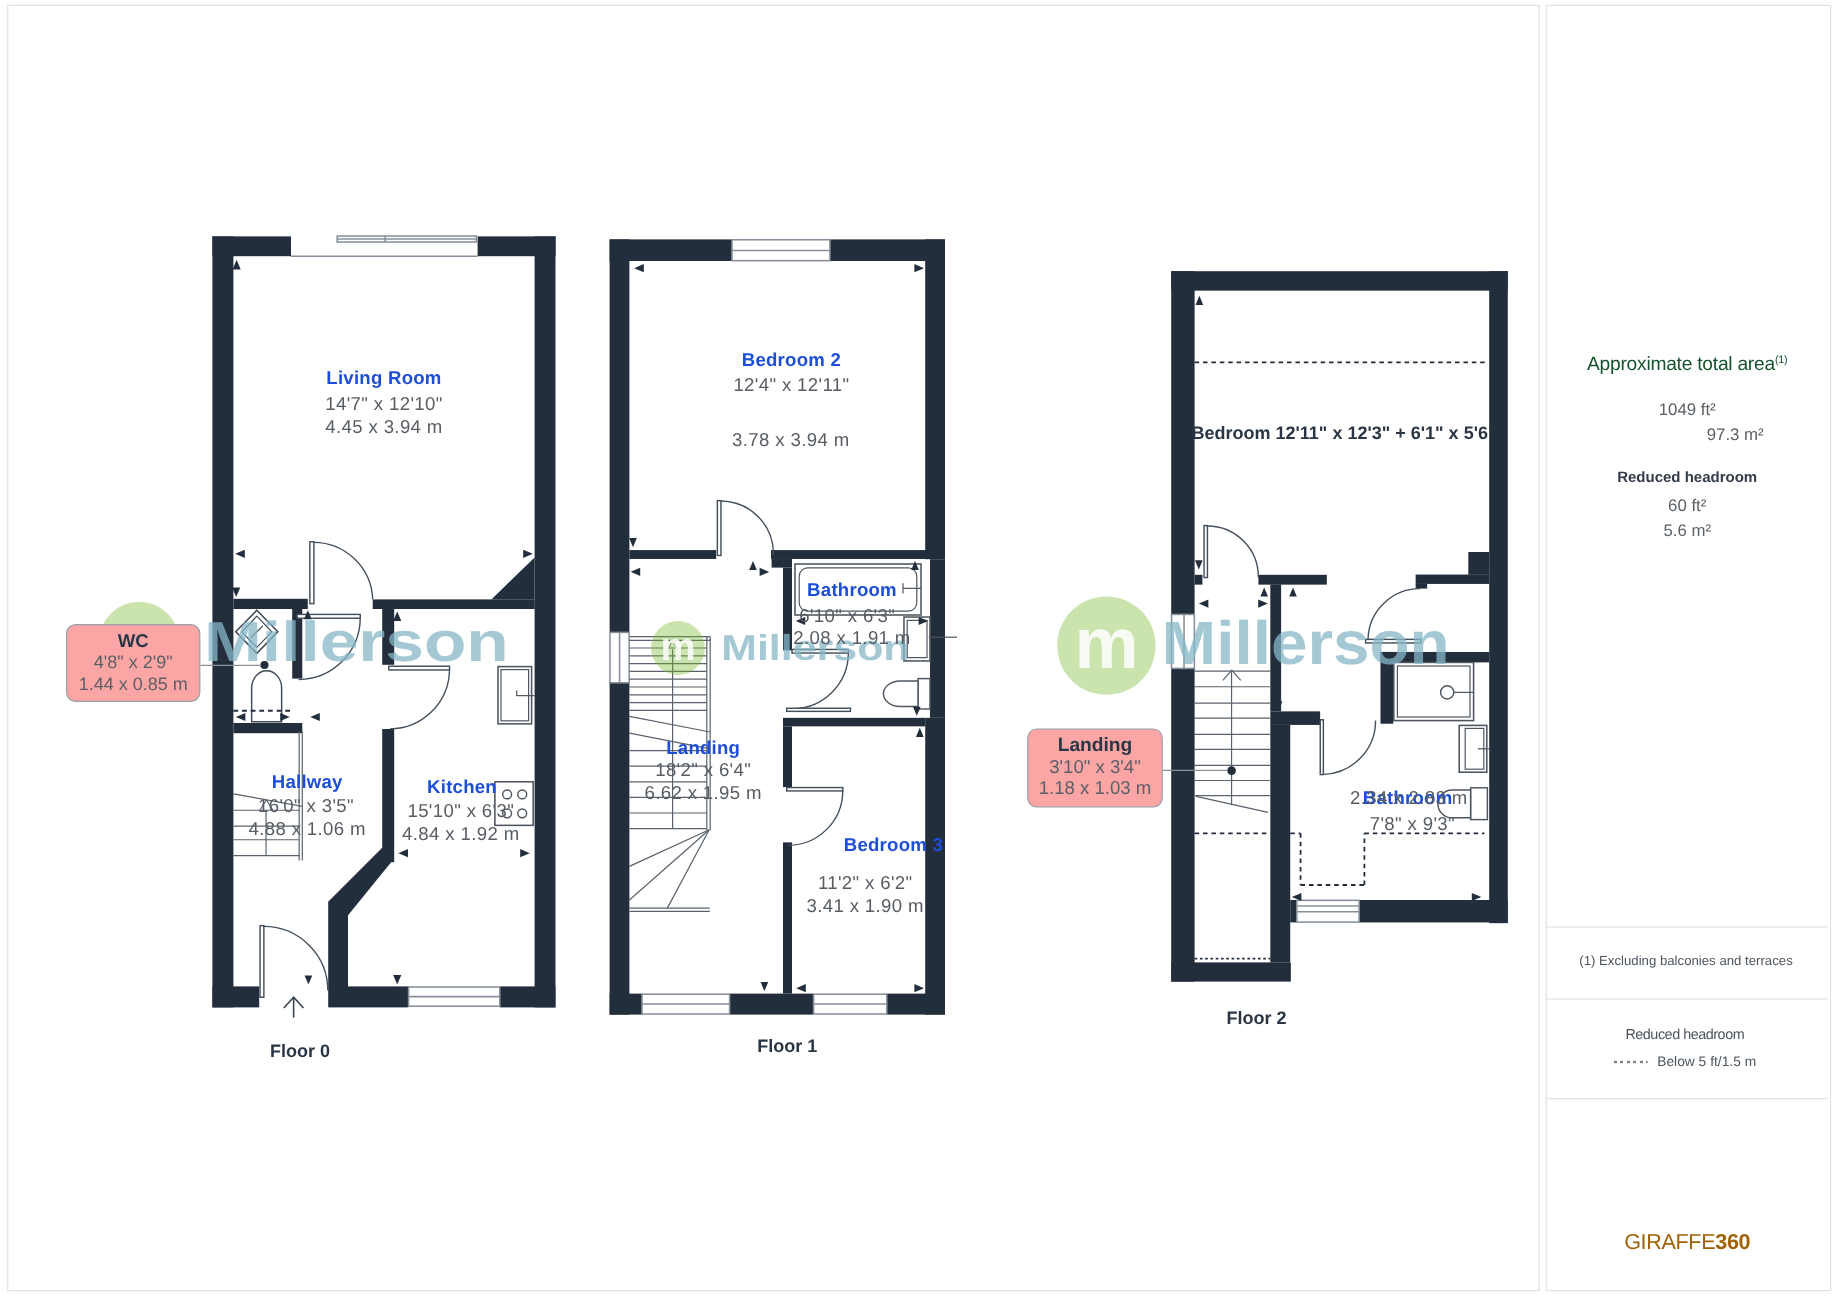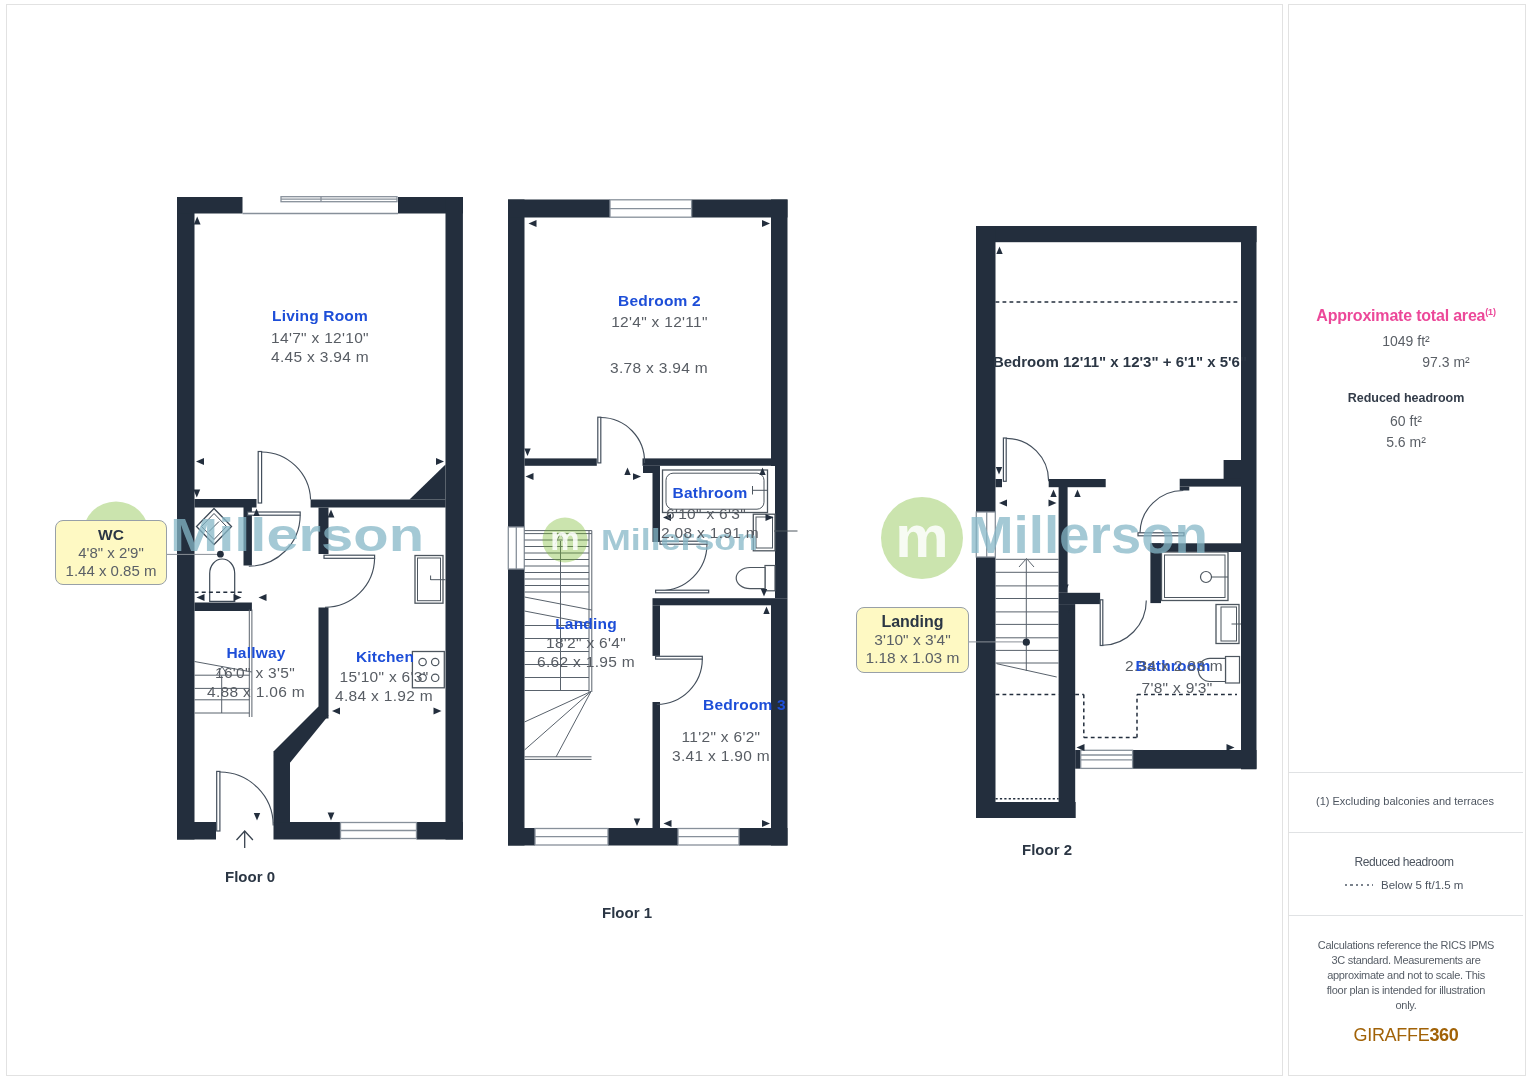--- a/index.html
+++ b/index.html
@@ -5,21 +5,21 @@
   html,body{margin:0;padding:0;background:#fff;}
   #page{position:relative;width:1527px;height:1080px;background:#fff;overflow:hidden;
         font-family:"Liberation Sans",sans-serif;}
   .panel{position:absolute;border:1px solid #e2e2e2;background:#fff;}
   .abs{position:absolute;}
   .ctr{position:absolute;transform:translate(-50%,-50%);white-space:nowrap;text-align:center;}
   .rt{font-weight:700;font-size:15.5px;color:#1d4ed8;letter-spacing:.2px;}
   .rd{font-size:15.5px;color:#585d64;letter-spacing:.3px;}
   .flab{font-weight:700;font-size:15px;color:#2b3644;}
   svg{position:absolute;overflow:visible;}
-  .box{position:absolute;background:#fef9c3;border:1.5px solid #98a0a8;border-radius:8px;text-align:center;}
+  .box{position:absolute;background:#fca5a5;border:1.5px solid #98a0a8;border-radius:8px;text-align:center;}
   .bt{font-weight:700;font-size:16px;color:#2b3644;margin-top:4.5px;}
   .bd{font-size:15.5px;color:#5b6067;line-height:18.5px;}
 </style>
 </head>
 <body>
 <div id="page">
 
   <div class="panel" style="left:6px;top:4px;width:1275px;height:1070px;"></div>
 
   <div class="panel" style="left:1288px;top:4px;width:236px;height:1070px;"></div>
@@ -461,37 +461,36 @@
   <div class="ctr rd" style="left:721px;top:737px;">11'2" x 6'2"</div>
   <div class="ctr rd" style="left:721px;top:756px;">3.41 x 1.90 m</div>
 
   <div class="ctr" style="left:1120px;top:360.5px;font-weight:700;font-size:15px;color:#2b3644;">Bedroom 12'11" x 12'3" + 6'1" x 5'6"</div>
 
   <div class="ctr rt" style="left:1173px;top:665.5px;">Bathroom</div>
   <div class="ctr rd" style="left:1177px;top:687.5px;">7'8" x 9'3"</div>
   <div class="ctr rd" style="left:1174px;top:666px;">2.34 x 2.83 m</div>
 
   <div class="ctr flab" style="left:250px;top:876px;">Floor 0</div>
-  <div class="ctr flab" style="left:627px;top:872px;margin-top:40px;">Floor 1</div>
+  <div class="ctr flab" style="left:656px;top:872px;">Floor 1</div>
   <div class="ctr flab" style="left:1047px;top:849px;">Floor 2</div>
 
-  <div class="ctr" style="left:1406px;top:316px;font-weight:700;font-size:16px;color:#ec4899;letter-spacing:-0.2px;">Approximate total area<span style="font-size:9px;vertical-align:super;">(1)</span></div>
+  <div class="ctr" style="left:1406px;top:304px;font-weight:400;font-size:16px;color:#14532d;letter-spacing:-0.2px;">Approximate total area<span style="font-size:9px;vertical-align:super;">(1)</span></div>
   <div class="ctr" style="left:1406px;top:341px;font-size:14px;color:#5a5f66;">1049 ft²</div>
   <div class="ctr" style="left:1406px;top:362px;font-size:14px;color:#5a5f66;margin-left:40px;">97.3 m²</div>
 
   <div class="ctr" style="left:1406px;top:398px;font-weight:700;font-size:12.5px;color:#333c49;">Reduced headroom</div>
   <div class="ctr" style="left:1406px;top:420.5px;font-size:14px;color:#5a5f66;">60 ft²</div>
   <div class="ctr" style="left:1406px;top:441.5px;font-size:14px;color:#5a5f66;">5.6 m²</div>
 
   <div class="abs" style="left:1289px;top:772px;width:234px;height:1px;background:#e0e2e4;"></div>
   <div class="abs" style="left:1289px;top:832px;width:234px;height:1px;background:#e0e2e4;"></div>
   <div class="abs" style="left:1289px;top:915px;width:234px;height:1px;background:#e0e2e4;"></div>
 
   <div class="ctr" style="left:1405px;top:801px;font-size:11px;color:#4d5560;">(1) Excluding balconies and terraces</div>
 
   <div class="ctr" style="left:1404px;top:862px;font-size:12px;color:#4d5560;letter-spacing:-0.4px;">Reduced headroom</div>
   <div class="abs" style="left:1345px;top:884px;width:28px;height:1.6px;background:repeating-linear-gradient(90deg,#7a828c 0 2.2px,transparent 2.2px 5.4px);"></div>
   <div class="abs" style="left:1381px;top:878.5px;font-size:11.5px;color:#4d5560;">Below 5 ft/1.5 m</div>
 
-  <div class="ctr" style="left:1406px;top:976px;font-size:11px;color:#565d66;line-height:15.1px;letter-spacing:-0.3px;">Calculations reference the RICS IPMS<br>3C standard. Measurements are<br>approximate and not to scale. This<br>floor plan is intended for illustration<br>only.</div>
 
   <div class="ctr" style="left:1406px;top:1035px;font-size:18px;color:#a16207;letter-spacing:-0.3px;">GIRAFFE<b>360</b></div>
 </div>
 
 </body></html>

